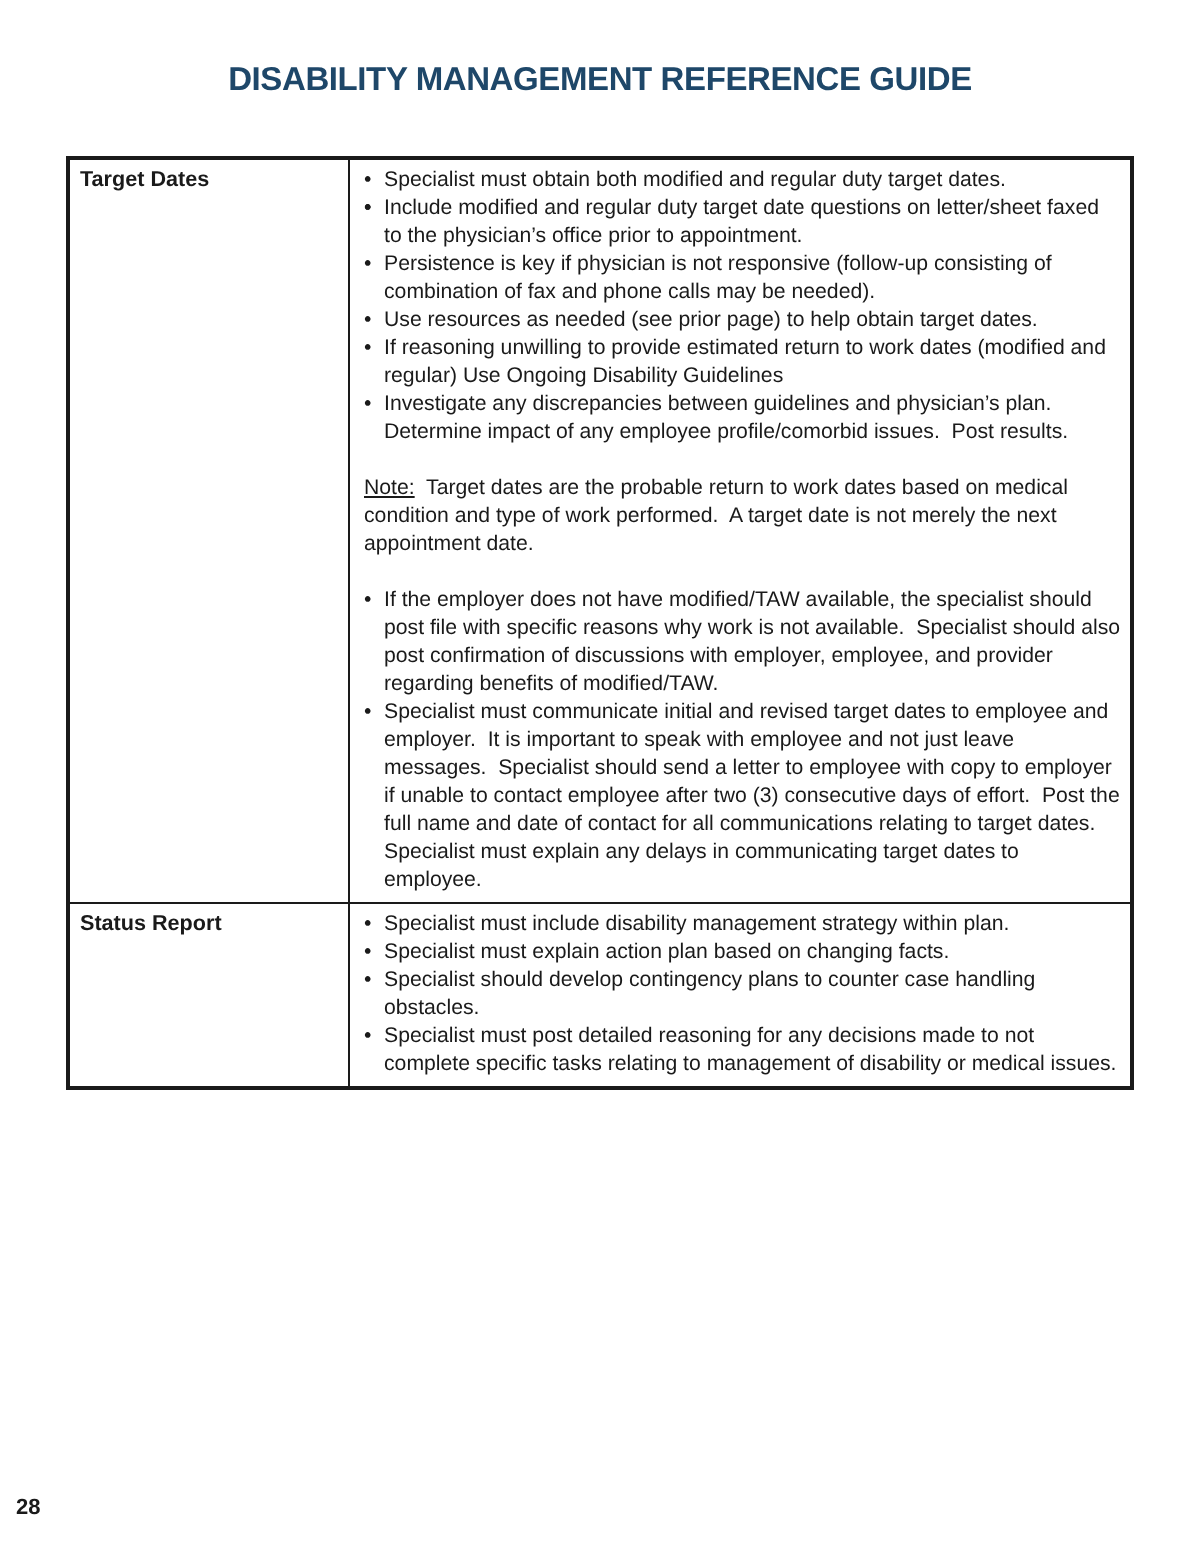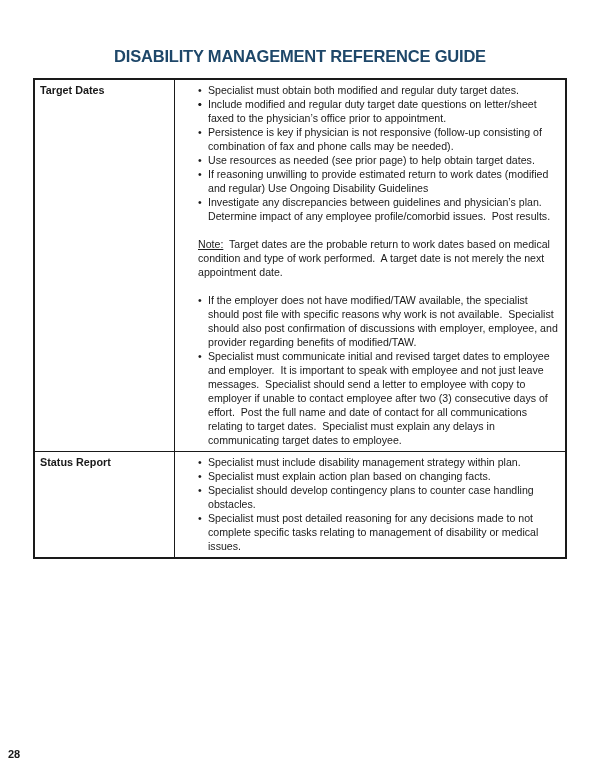--- a/index.html
+++ b/index.html
@@ -18,21 +18,21 @@
   }
   .title-block {
     position: absolute;
     top: 31px;
     left: 0;
     right: 0;
     text-align: center;
     color: var(--title-color, #1e4769);
   }
   .title-main {
-    margin: 16px;
+    margin: 0;
     font-size: 16.5px;
     font-weight: bold;
     letter-spacing: -0.2px;
   }
   .title-sub {
     margin: 1px 0 0 0;
     font-size: 14.5px;
     font-weight: bold;
     font-style: italic;
     letter-spacing: -0.2px;
@@ -42,21 +42,20 @@
     left: 33px;
     top: 78px;
     width: 534px;
     border: 2px solid var(--border-color, #1a1a1a);
     box-sizing: border-box;
     background: #ffffff;
   }
   .trow {
     display: flex;
     border-bottom: 1px solid var(--border-color, #1a1a1a);
-    gap: 16px;
   }
   .trow:last-child {
     border-bottom: none;
   }
   .label-cell {
     flex: 0 0 130px;
     width: 130px;
     border-right: 1px solid var(--border-color, #1a1a1a);
     padding: 3px 4px 3px 5px;
     font-size: 10.8px;

